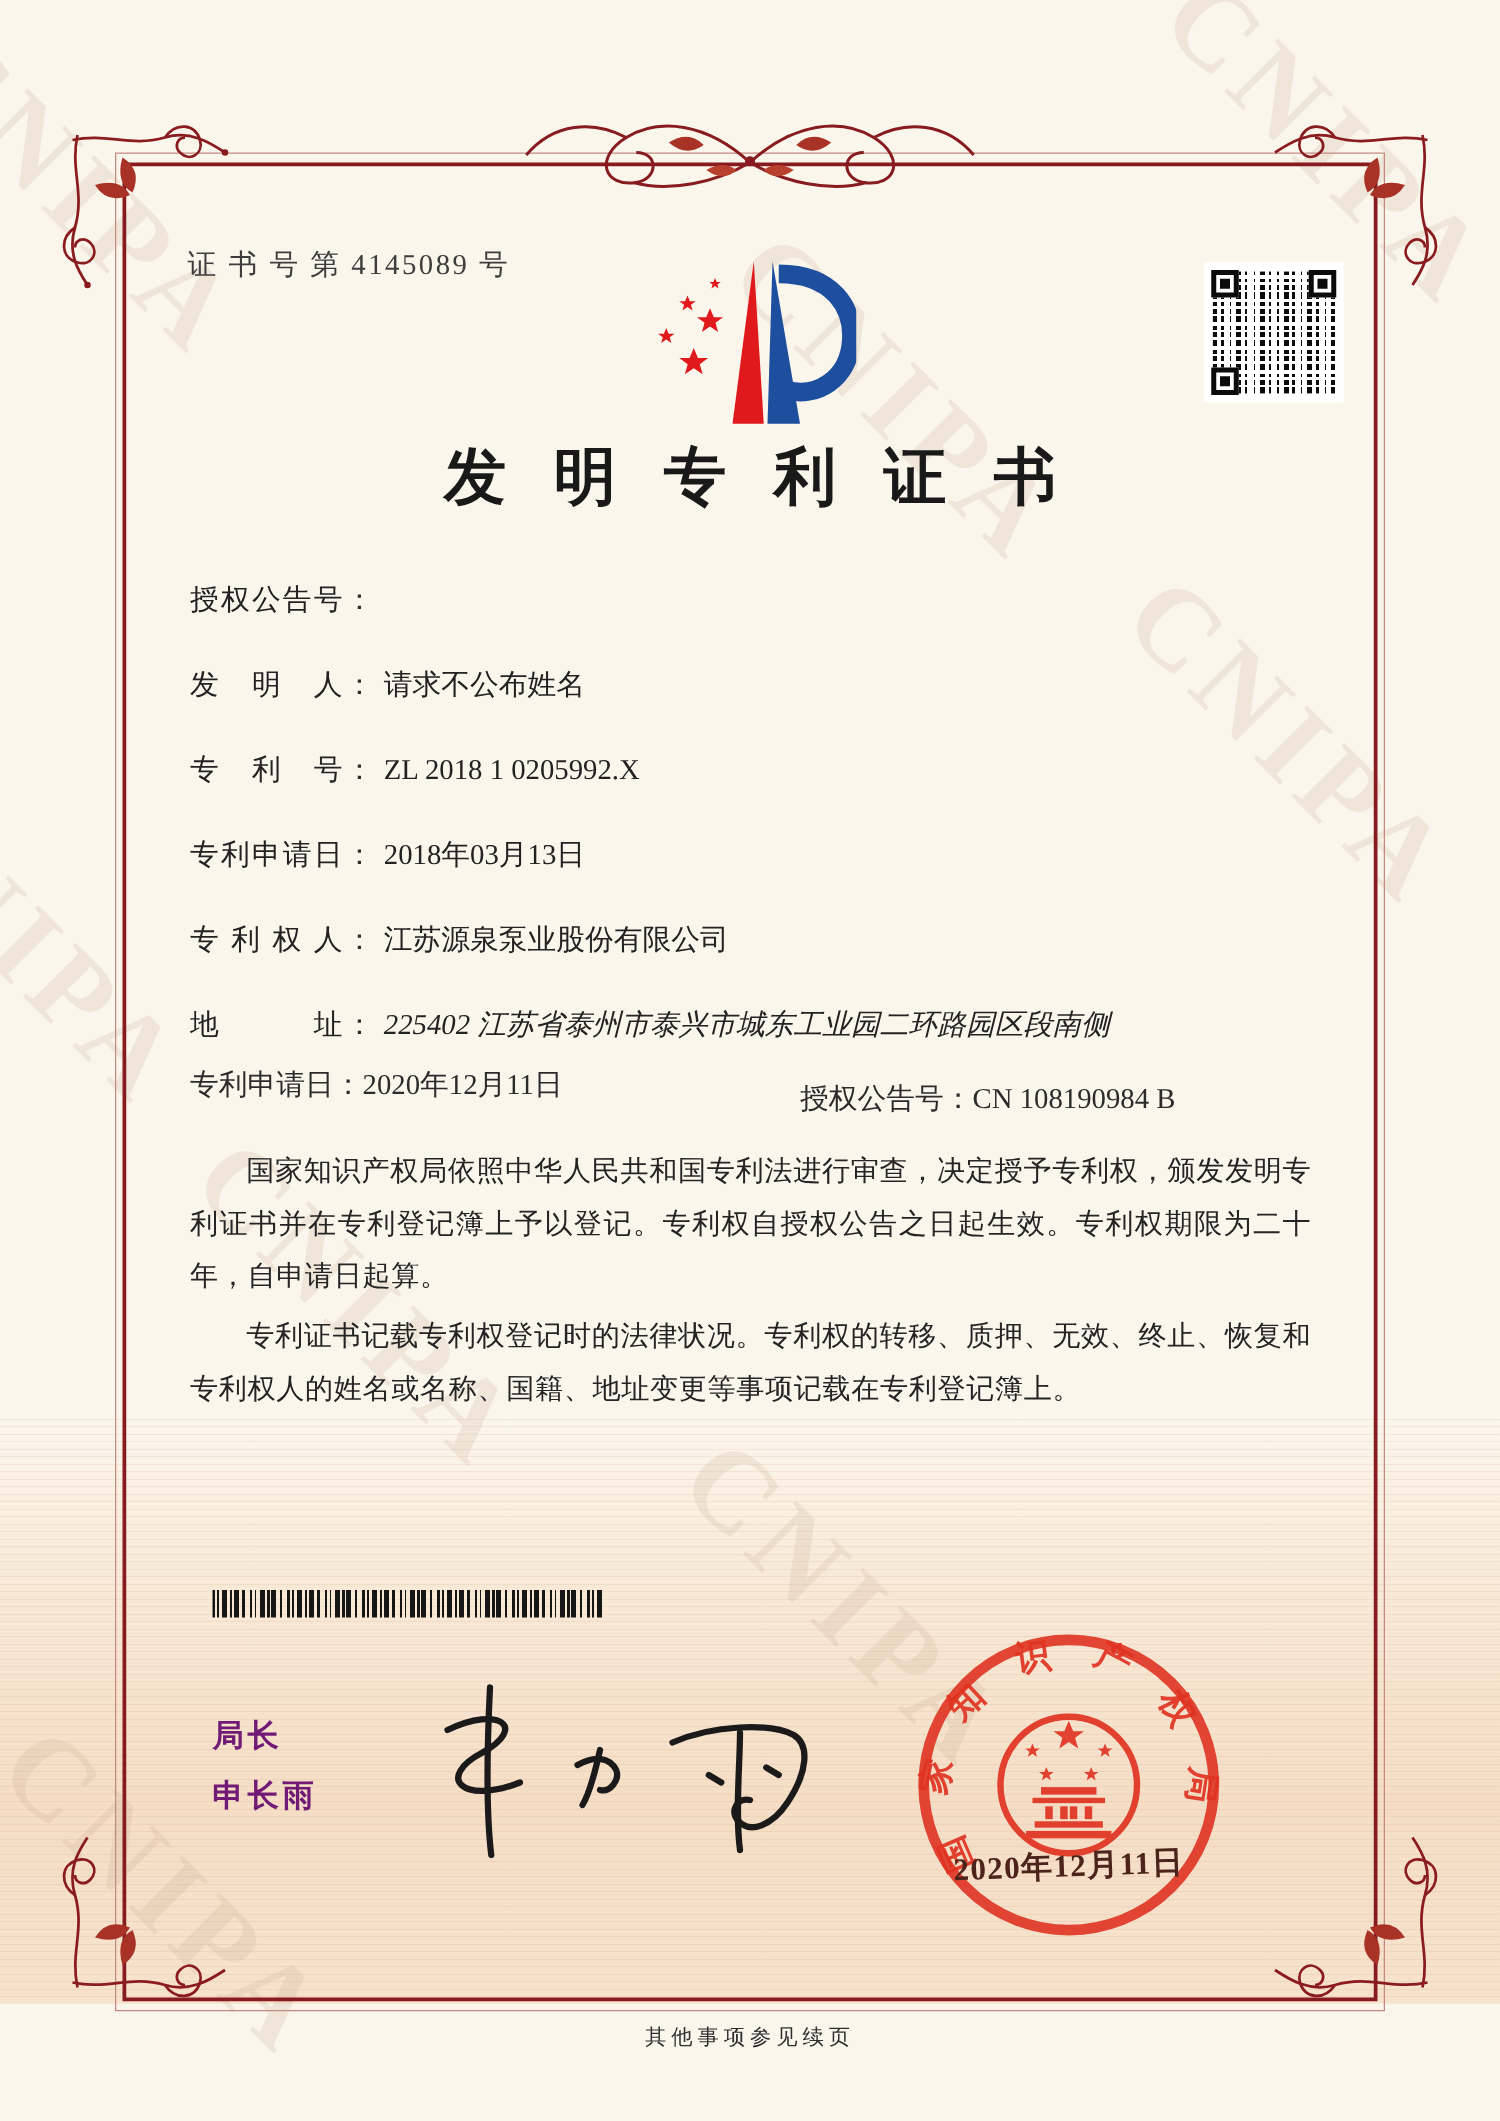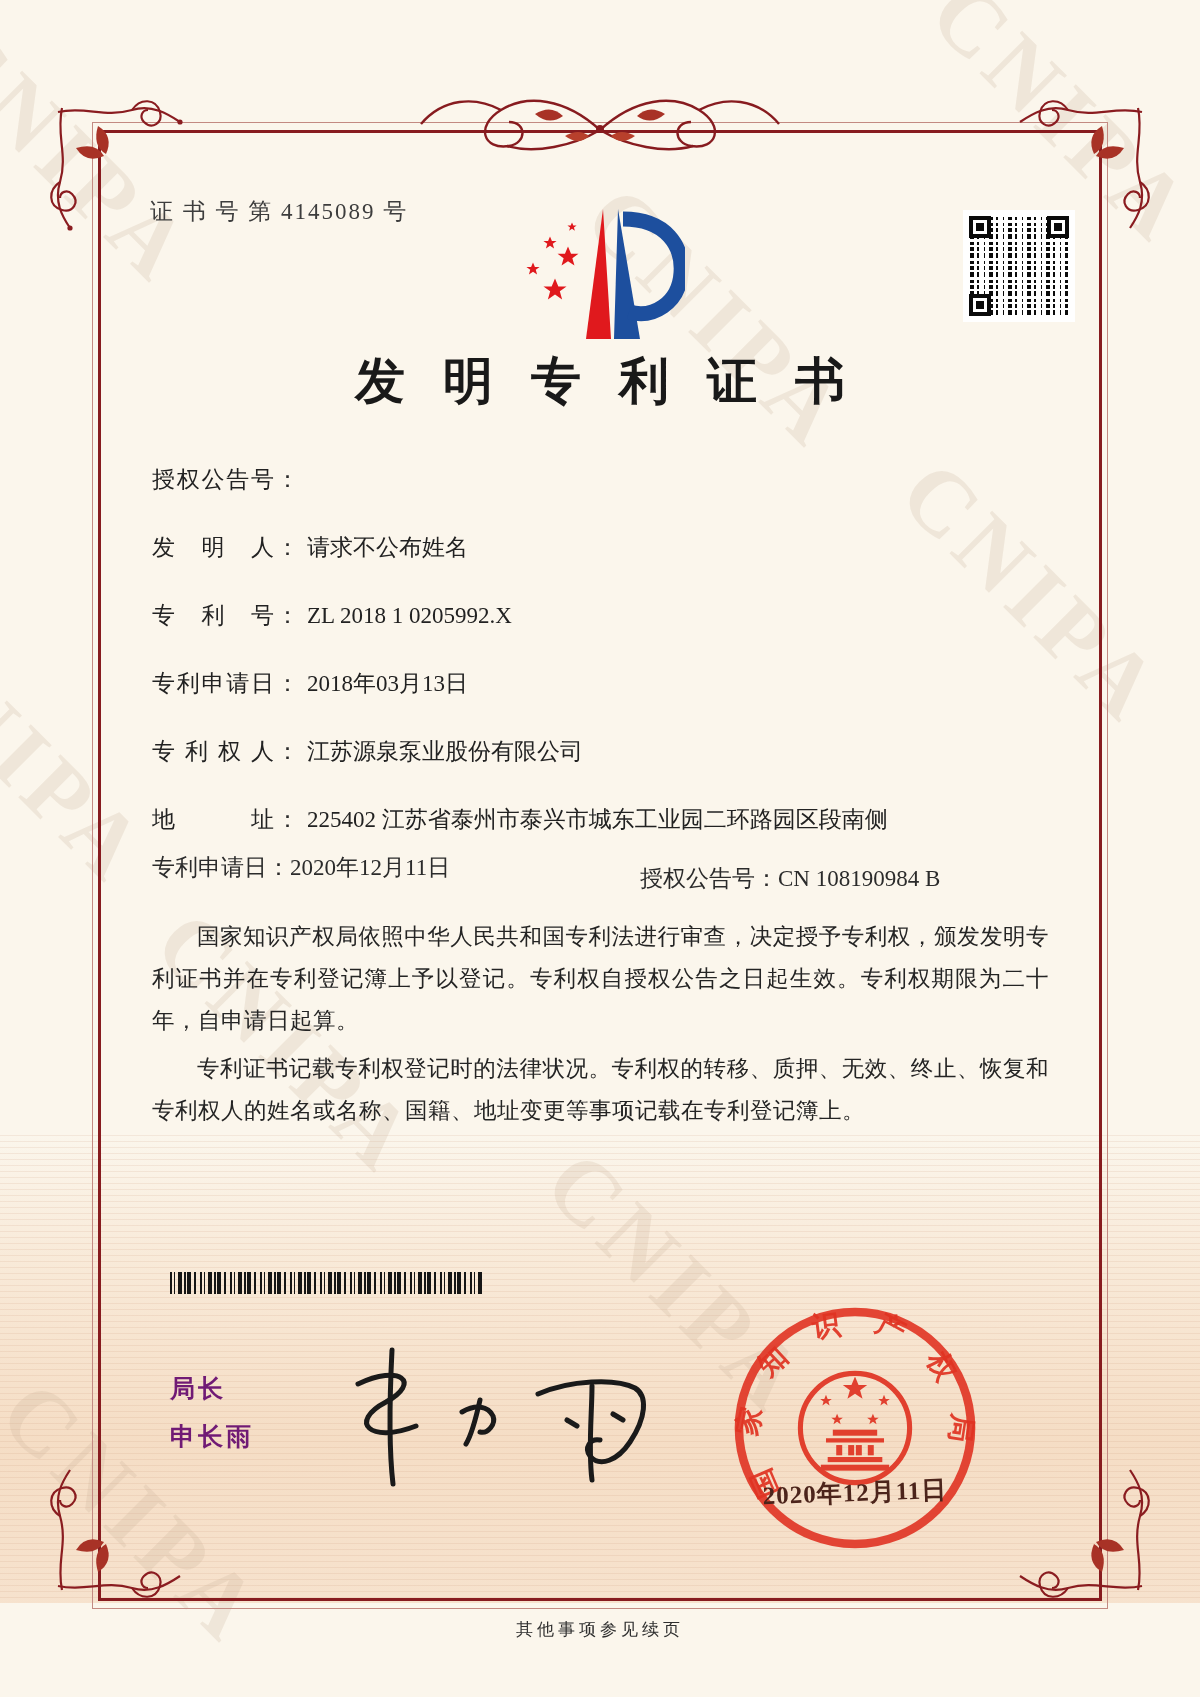--- a/index.html
+++ b/index.html
@@ -46,21 +46,21 @@
     position:absolute;left:0;right:0;top:348px;z-index:4;text-align:center;
     font-size:50px;font-weight:600;letter-spacing:38px;text-indent:38px;color:#191919;
   }
   
   .fields{position:absolute;left:152px;top:464px;width:900px;z-index:4;font-size:23px;}
   .field-row{display:flex;align-items:flex-start;line-height:32px;margin-bottom:36px;}
   .field-row.addr{margin-bottom:16px;}
   .f-label{display:inline-block;width:122px;text-align:justify;text-align-last:justify;color:#222;flex:none;}
   .f-colon{flex:none;margin:0 8px 0 2px;}
   .f-value{color:#222;}
-  .addr .f-value{max-width:648px;}
+  .addr .f-value{max-width:648px;font-style:italic;}
   .grant-row{position:relative;display:flex;line-height:32px;font-size:23px;}
   .grant-right{position:absolute;left:488px;top:11px;display:flex;}
   
   .paras{position:absolute;left:152px;top:916px;width:897px;z-index:4;}
   .paras p{margin:0 0 6px 0;font-size:22.5px;line-height:42px;text-indent:2em;text-align:justify;letter-spacing:.5px;color:#242424;}
   
   .barcode{
     position:absolute;left:170px;top:1272px;width:312px;height:22px;z-index:4;
     background-image:repeating-linear-gradient(90deg,
       #161616 0 2px,transparent 2px 4px,#161616 4px 5px,transparent 5px 8px,

